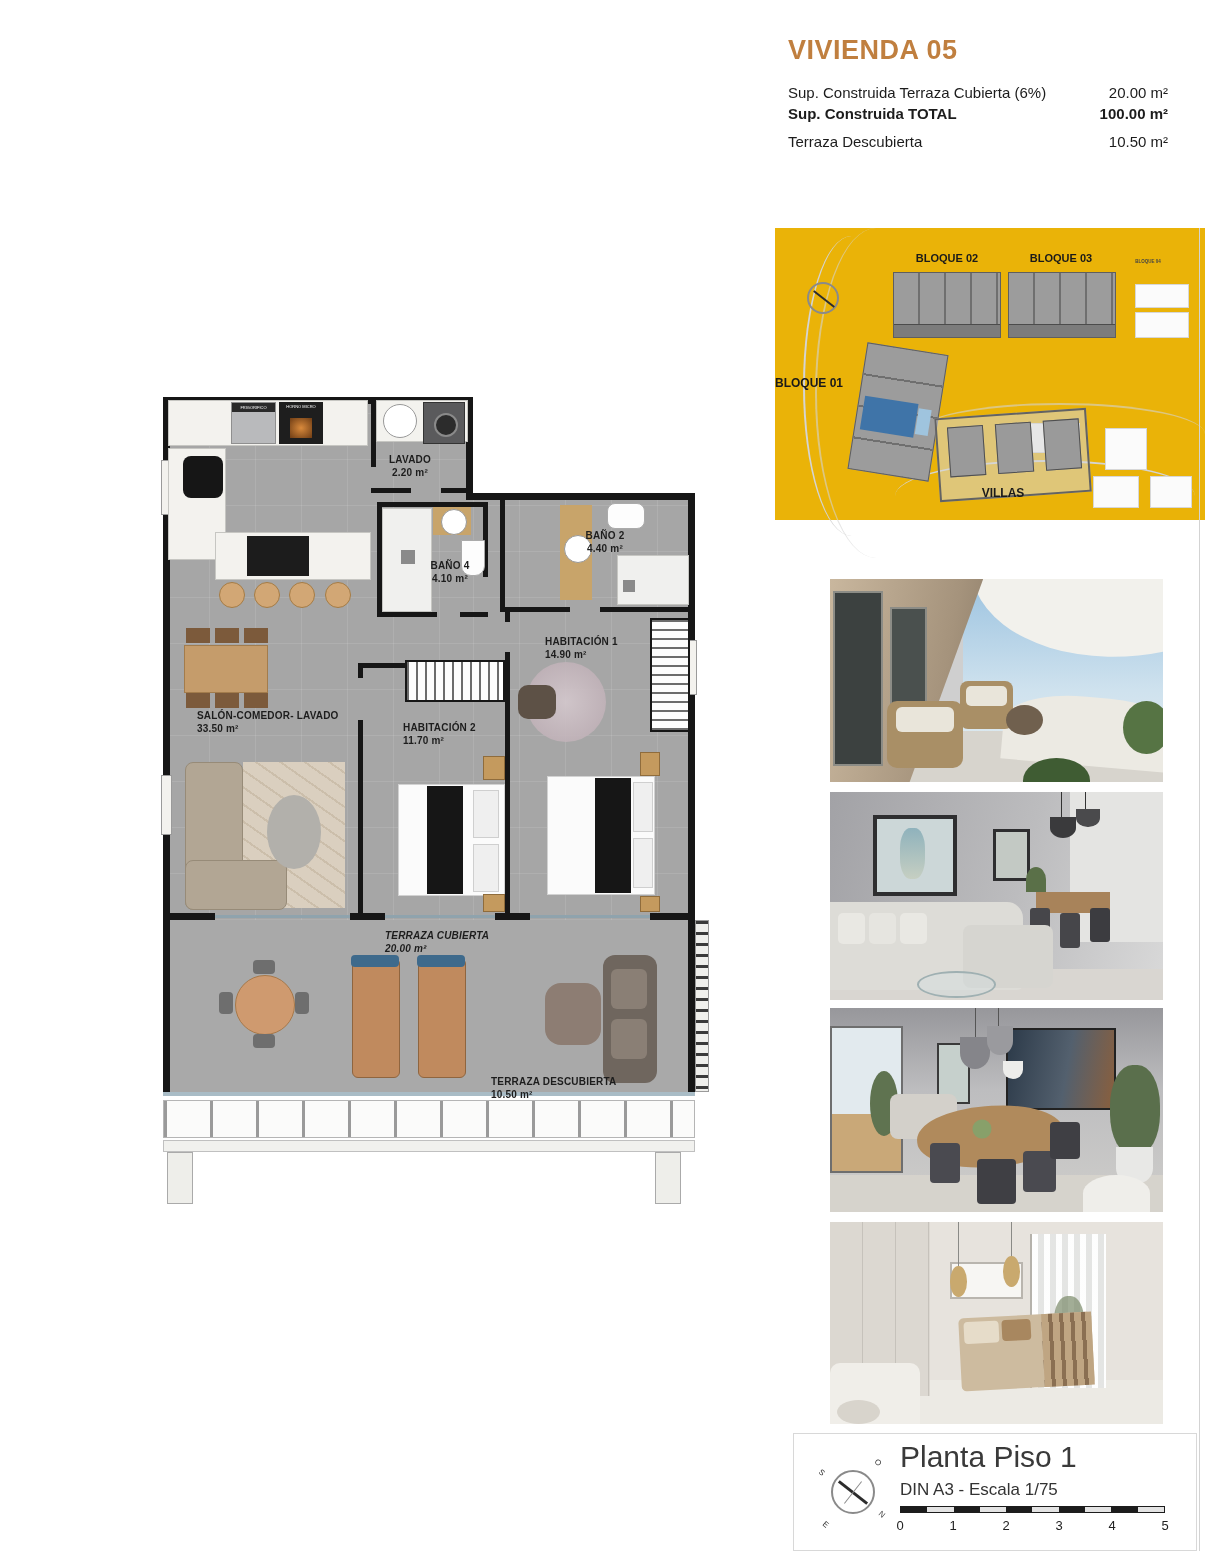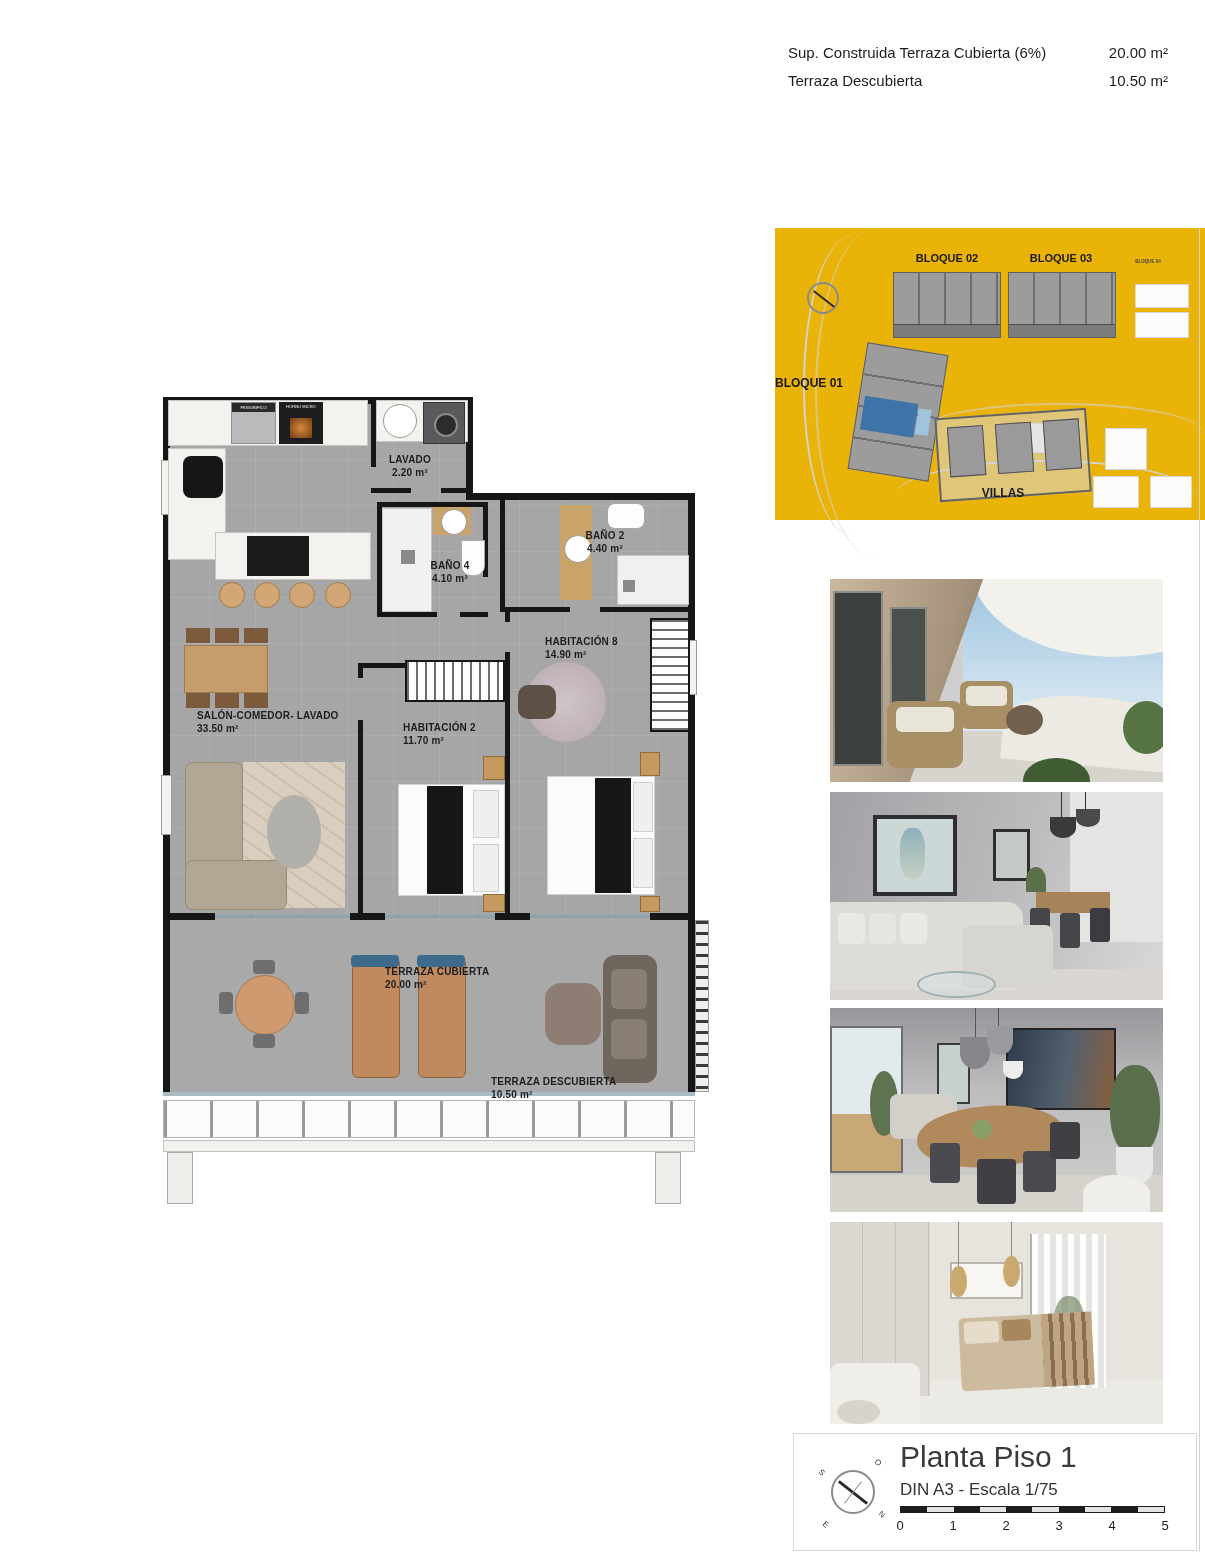--- a/index.html
+++ b/index.html
@@ -55,24 +55,29 @@
   .f-tick{position:absolute;top:88px;width:12px;text-align:center;font-size:13px;color:#222;}
   .compass{position:absolute;border-radius:50%;border:2px solid #8a8a8a;box-sizing:border-box;}
   .needle{position:absolute;background:#2c2c2c;transform-origin:center;}
   .c-letter{position:absolute;font-size:8px;color:#333;}
   .pageline{position:absolute;background:#d3d3d3;}
 </style>
 </head>
 <body>
 
 <div id="header">
+  <div class="h-sub">VIVIENDA 05</div>
   <div class="h-rows">
     <div class="h-row">
       <span>Sup. Construida Terraza Cubierta (6%)</span>
       <span>20.00 m²</span>
+    </div>
+    <div class="h-row bold">
+      <span>Sup. Construida TOTAL</span>
+      <span>100.00 m²</span>
     </div>
     <div class="h-row gap">
       <span>Terraza Descubierta</span>
       <span>10.50 m²</span>
     </div>
   </div>
 </div>
 
 <div id="siteplan">
   <div class="road" style="left:28px;top:8px;width:95px;height:300px;"></div>
@@ -258,32 +263,32 @@
   </div>
   <div class="plabel ctr" style="left:245px;top:170px;width:100px;">
     <div>BAÑO 4</div>
     <div>4.10 m²</div>
   </div>
   <div class="plabel ctr" style="left:395px;top:140px;width:110px;">
     <div>BAÑO 2</div>
     <div>4.40 m²</div>
   </div>
   <div class="plabel" style="left:390px;top:246px;width:130px;">
-    <div>HABITACIÓN 8</div>
+    <div>HABITACIÓN 1</div>
     <div>14.90 m²</div>
   </div>
   <div class="plabel" style="left:248px;top:332px;width:120px;">
     <div>HABITACIÓN 2</div>
     <div>11.70 m²</div>
   </div>
   <div class="plabel" style="left:42px;top:320px;width:160px;">
     <div>SALÓN-COMEDOR- LAVADO</div>
     <div>33.50 m²</div>
   </div>
-  <div class="plabel" style="left:230px;top:576px;width:140px;">
+  <div class="plabel" style="left:230px;top:540px;width:140px;font-style:italic;">
     <div>TERRAZA CUBIERTA</div>
     <div>20.00 m²</div>
   </div>
   <div class="plabel" style="left:336px;top:686px;width:160px;">
     <div>TERRAZA DESCUBIERTA</div>
     <div>10.50 m²</div>
   </div>
 </div>
 
 <div class="ph" style="top:579px;height:203px;">

